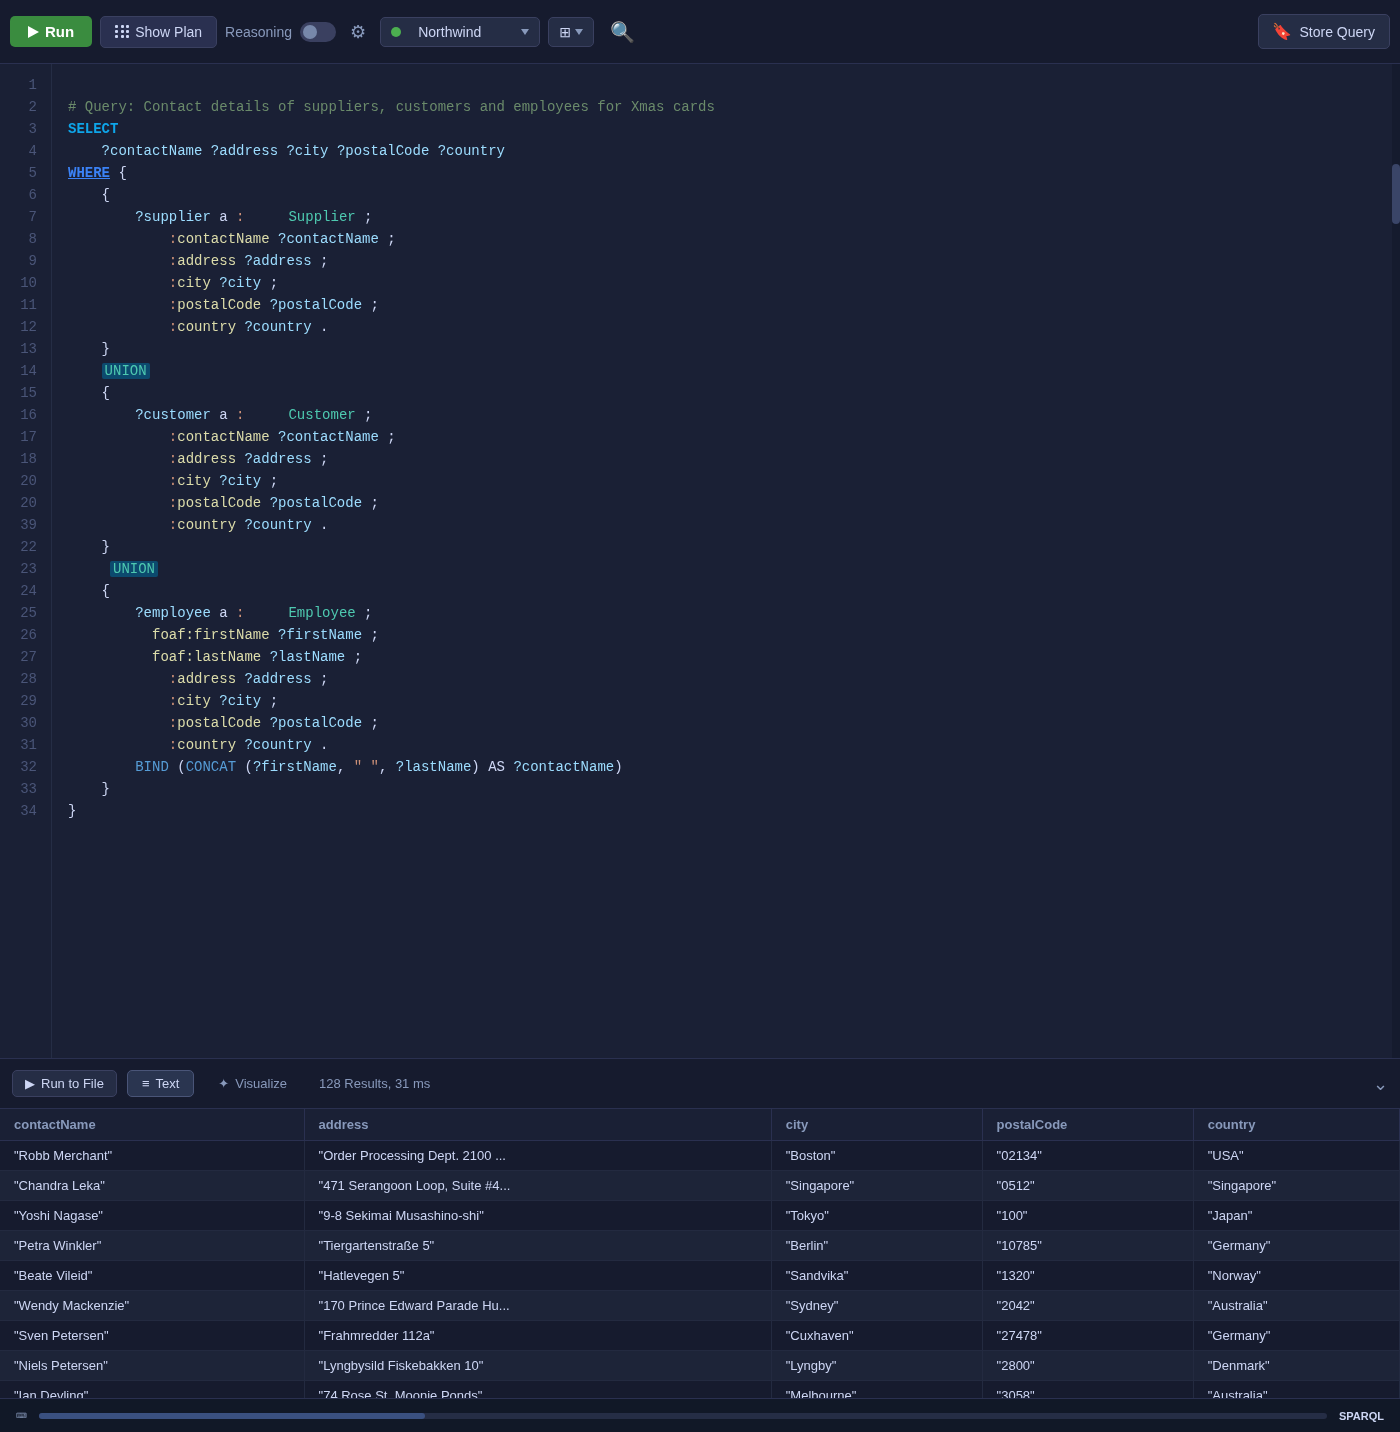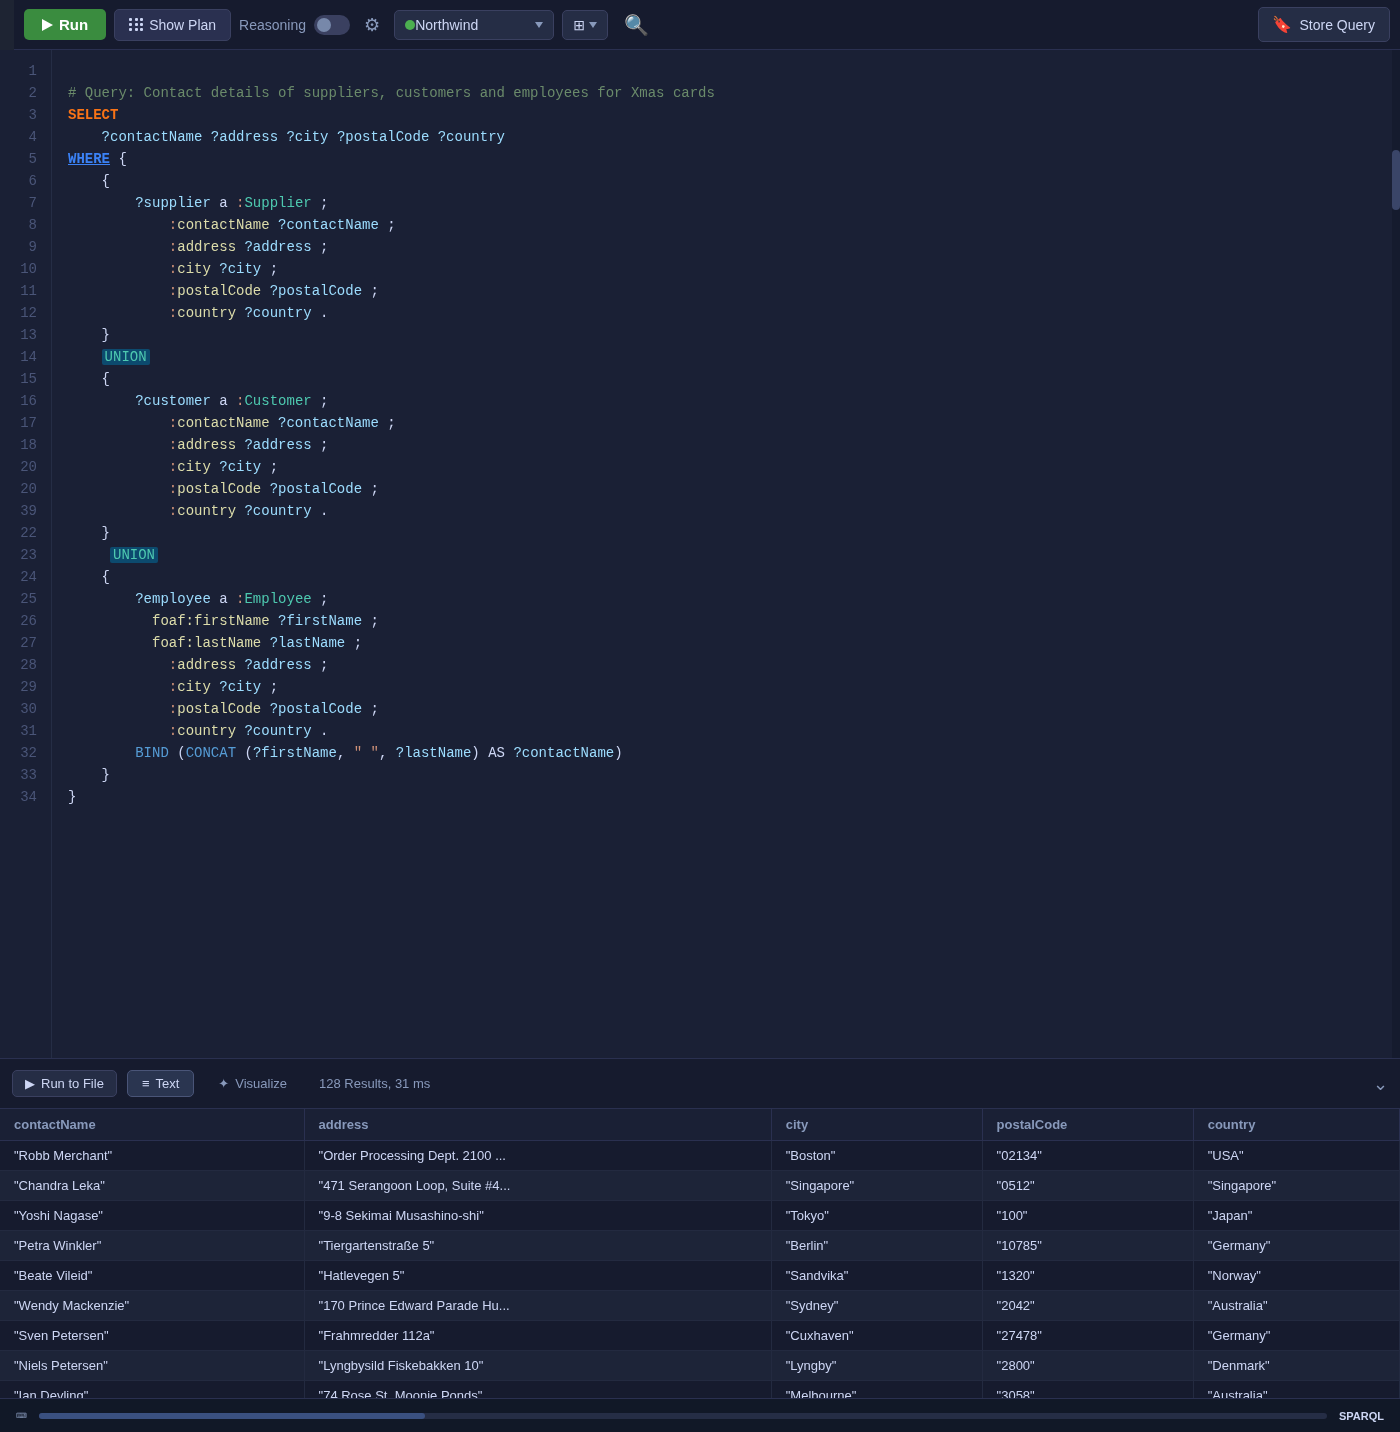--- a/index.html
+++ b/index.html
@@ -15,23 +15,22 @@
     }
 
     
     .toolbar {
       background: #161b2e;
       border-bottom: 1px solid #2a3050;
       display: flex;
       align-items: center;
       padding: 14px 10px;
       gap: 8px;
-      height: 50px;
+      height: 64px;
       flex-shrink: 0;
-      margin-left: 14px;
     }
     .btn-run {
       background: #3a8c3f;
       color: #fff;
       border: none;
       border-radius: 5px;
       padding: 7px 18px;
       font-size: 15px;
       font-weight: bold;
       cursor: pointer;
@@ -107,21 +106,21 @@
     .db-selector {
       background: #252d45;
       border: 1px solid #3a4060;
       border-radius: 5px;
       color: #cdd6f4;
       font-size: 14px;
       font-family: sans-serif;
       padding: 6px 10px;
       display: flex;
       align-items: center;
-      gap: 0;
+      gap: 17px;
       cursor: pointer;
       min-width: 160px;
       justify-content: center;
     }
     .db-dot {
       width: 10px;
       height: 10px;
       background: #4caf50;
       border-radius: 50%;
     }
@@ -195,26 +194,26 @@
     .code-content {
       padding: 10px 16px;
       font-size: 14px;
       line-height: 22px;
       flex: 1;
       overflow: auto;
       white-space: pre;
     }
     
     .c-comment { color: #6a8a6a; }
-    .c-select { color: #f97316; font-weight: bold; margin-top: 43px; }
+    .c-select { color: #0ea5e9; font-weight: bold; margin-top: 43px; }
     .c-where { color: #3b82f6; font-weight: bold; text-decoration: underline; }
     .c-union { color: #4ec9b0; background: #0c4a6e; padding: 0 3px; border-radius: 2px; }
     .c-var { color: #9cdcfe; }
     .c-prefix { color: #ce9178; }
-    .c-class { color: #4ec9b0; }
+    .c-class { color: #4ec9b0; margin-left: 44px; }
     .c-foaf { color: #dcdcaa; }
     .c-bind { color: #569cd6; }
     .c-string { color: #ce9178; }
     .c-plain { color: #cdd6f4; }
 
     
     .editor-scroll {
       position: absolute;
       right: 0;
       top: 0;

